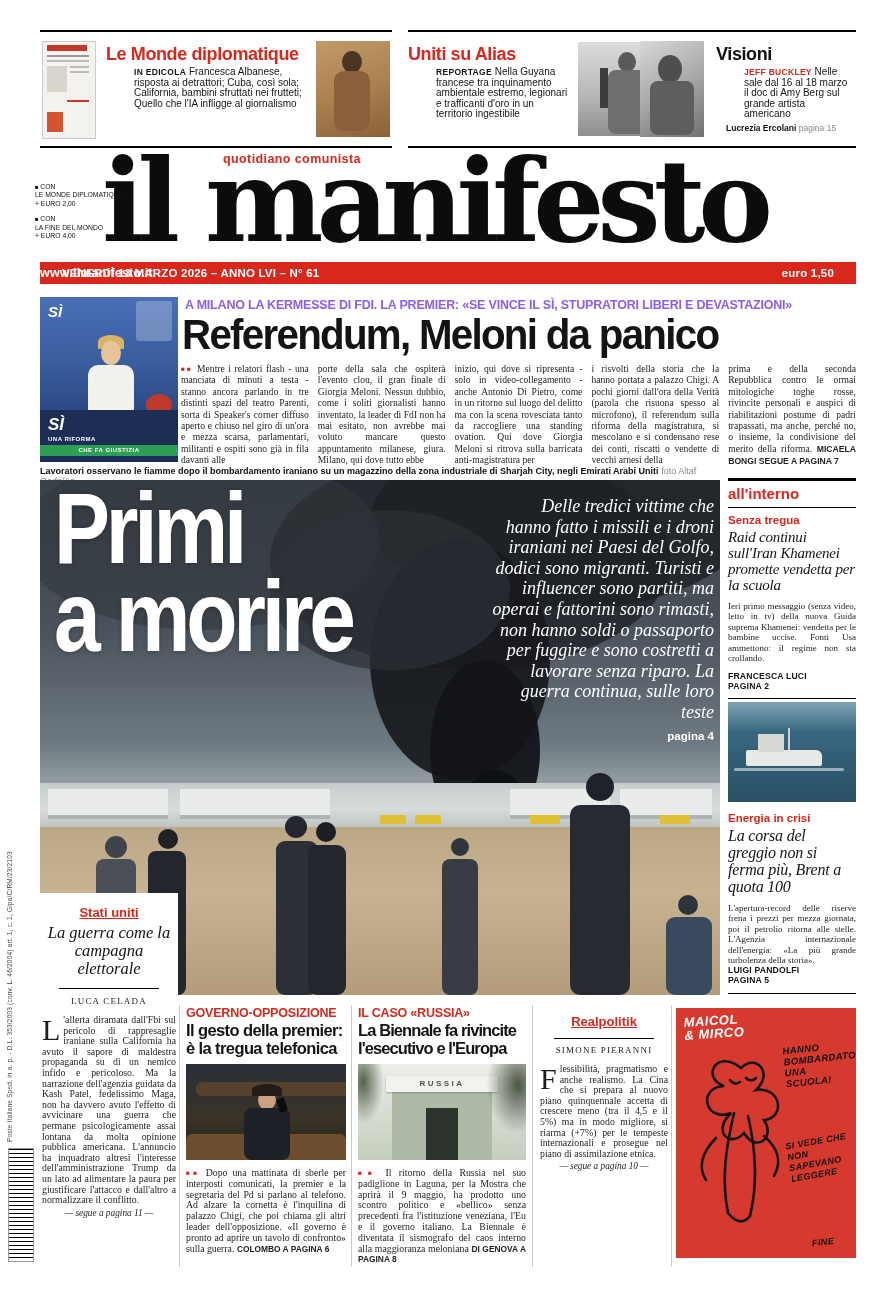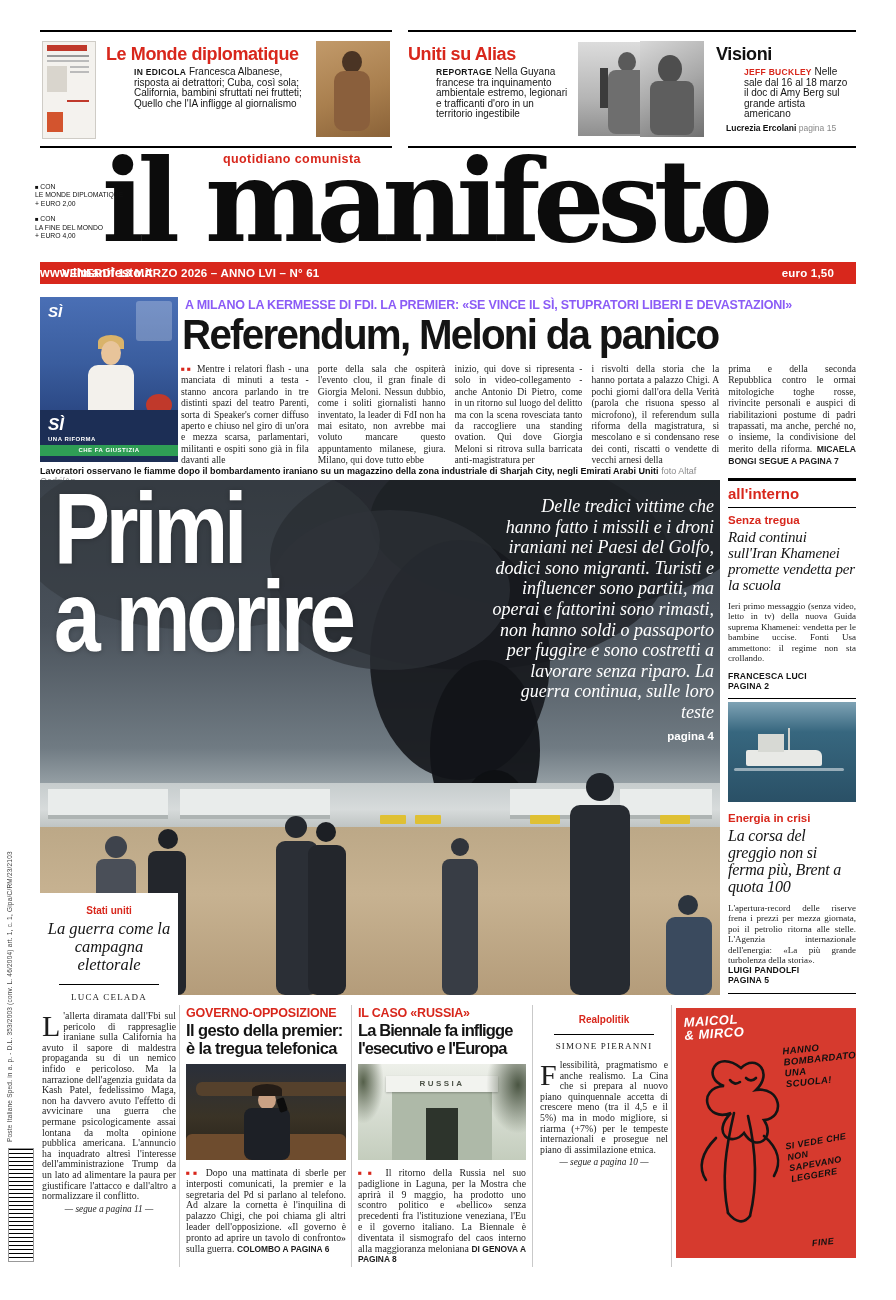--- a/index.html
+++ b/index.html
@@ -54,21 +54,21 @@
   
   .rcol{position:absolute;left:728px;width:128px;}
   .interno-h{border-top:3px solid #000;border-bottom:1px solid #000;padding:4px 0 5px;
              font-size:15px;font-weight:bold;color:#d8271c;}
   .r-kicker{font-size:11.5px;font-weight:bold;color:#d8271c;}
   .r-head{font-family:"Liberation Serif",serif;font-style:italic;font-size:15px;line-height:16px;color:#141414;letter-spacing:-0.2px;}
   .r-body{font-family:"Liberation Serif",serif;font-size:9px;line-height:10.4px;text-align:justify;color:#222;}
   .r-auth{font-size:8.6px;font-weight:bold;letter-spacing:.2px;}
   .hr1{border-top:1px solid #000;}
   
-  .side-kicker{font-size:10px;font-weight:bold;color:#d8271c;text-align:center;}
+  .side-kicker{font-size:13px;font-weight:bold;color:#d8271c;text-align:center;text-decoration:underline;}
   .side-head{font-family:"Liberation Serif",serif;font-style:italic;font-size:16.5px;line-height:18px;text-align:center;color:#141414;}
   .side-auth{font-family:"Liberation Serif",serif;font-size:9px;letter-spacing:1.2px;text-align:center;color:#222;}
   .side-body{font-family:"Liberation Serif",serif;font-size:9.8px;line-height:10.6px;text-align:justify;color:#1d1d1d;}
   .side-body .dc{float:left;font-size:30px;line-height:26px;padding:2px 3px 0 0;font-family:"Liberation Serif",serif;}
   .segue{font-family:"Liberation Serif",serif;font-style:italic;font-size:9.3px;text-align:center;color:#222;}
   .midrule{border-top:1px solid #000;width:100px;margin:0 auto;}
   
   .b-kicker{font-size:12.5px;font-weight:bold;color:#d8271c;letter-spacing:-0.2px;}
   .b-head{font-size:16.5px;line-height:17.5px;font-weight:bold;color:#141414;letter-spacing:-0.6px;}
   .b-body{font-family:"Liberation Serif",serif;font-size:9.8px;line-height:10.8px;text-align:justify;color:#1d1d1d;}
@@ -293,21 +293,21 @@
       <div class="abs circle" style="left:72px;top:26px;width:18px;height:20px;background:#caa184;"></div>
       <div class="abs" style="left:66px;top:20px;width:30px;height:12px;border-radius:50% 50% 0 0;background:#241c16;"></div>
       <div class="abs" style="left:58px;top:44px;width:46px;height:52px;border-radius:8px;background:#1d2026;"></div>
       <div class="abs" style="left:92px;top:34px;width:8px;height:14px;background:#0d0d0d;border-radius:2px;transform:rotate(-18deg);"></div>
     </div>
     <div class="b-body mk" style="margin-top:8px;"><span>Dopo una mattinata di sberle per interposti comunicati, la premier e la segretaria del Pd si parlano al telefono. Ad alzare la cornetta è l'inquilina di palazzo Chigi, che poi chiama gli altri leader dell'opposizione. «Il governo è pronto ad aprire un tavolo di confronto» sulla guerra. </span><span class="b-ref">COLOMBO A PAGINA 6</span></div>
   </div>
 
   <div class="abs" style="left:358px;top:1006px;width:168px;">
     <div class="b-kicker">IL CASO «RUSSIA»</div>
-    <div class="b-head" style="margin-top:2px;letter-spacing:-0.9px;">La Biennale fa infligge l'esecutivo e l'Europa</div>
+    <div class="b-head" style="margin-top:2px;letter-spacing:-0.9px;">La Biennale fa rivincite l'esecutivo e l'Europa</div>
     <div class="ph" style="position:relative;margin-top:7px;width:168px;height:96px;background:linear-gradient(180deg,#eef0ea 0%,#dfe4db 30%,#c4cdbd 100%);">
       <div class="abs" style="left:34px;top:18px;width:100px;height:78px;background:#aeb9a8;"></div>
       <div class="abs" style="left:28px;top:12px;width:112px;height:16px;background:#f2f3ef;box-shadow:0 1px 2px rgba(0,0,0,.25);font-size:8px;letter-spacing:2.5px;color:#4c5247;text-align:center;line-height:16px;font-weight:bold;">RUSSIA</div>
       <div class="abs" style="left:68px;top:44px;width:32px;height:52px;background:#2d342c;"></div>
       <div class="abs" style="left:0;top:0;width:26px;height:60px;background:radial-gradient(ellipse at 20% 30%,#55604a 0%,rgba(85,96,74,0) 70%);"></div>
       <div class="abs" style="right:0;top:0;width:40px;height:70px;background:radial-gradient(ellipse at 80% 30%,#4a5542 0%,rgba(74,85,66,0) 70%);"></div>
     </div>
     <div class="b-body mk" style="margin-top:8px;"><span>Il ritorno della Russia nel suo padiglione in Laguna, per la Mostra che aprirà il 9 maggio, ha prodotto uno scontro politico e «bellico» senza precedenti fra l'istituzione veneziana, l'Eu e il governo italiano. La Biennale è diventata il sismografo del caos interno alla maggioranza meloniana </span><span class="b-ref">DI GENOVA A PAGINA 8</span></div>
   </div>
 

